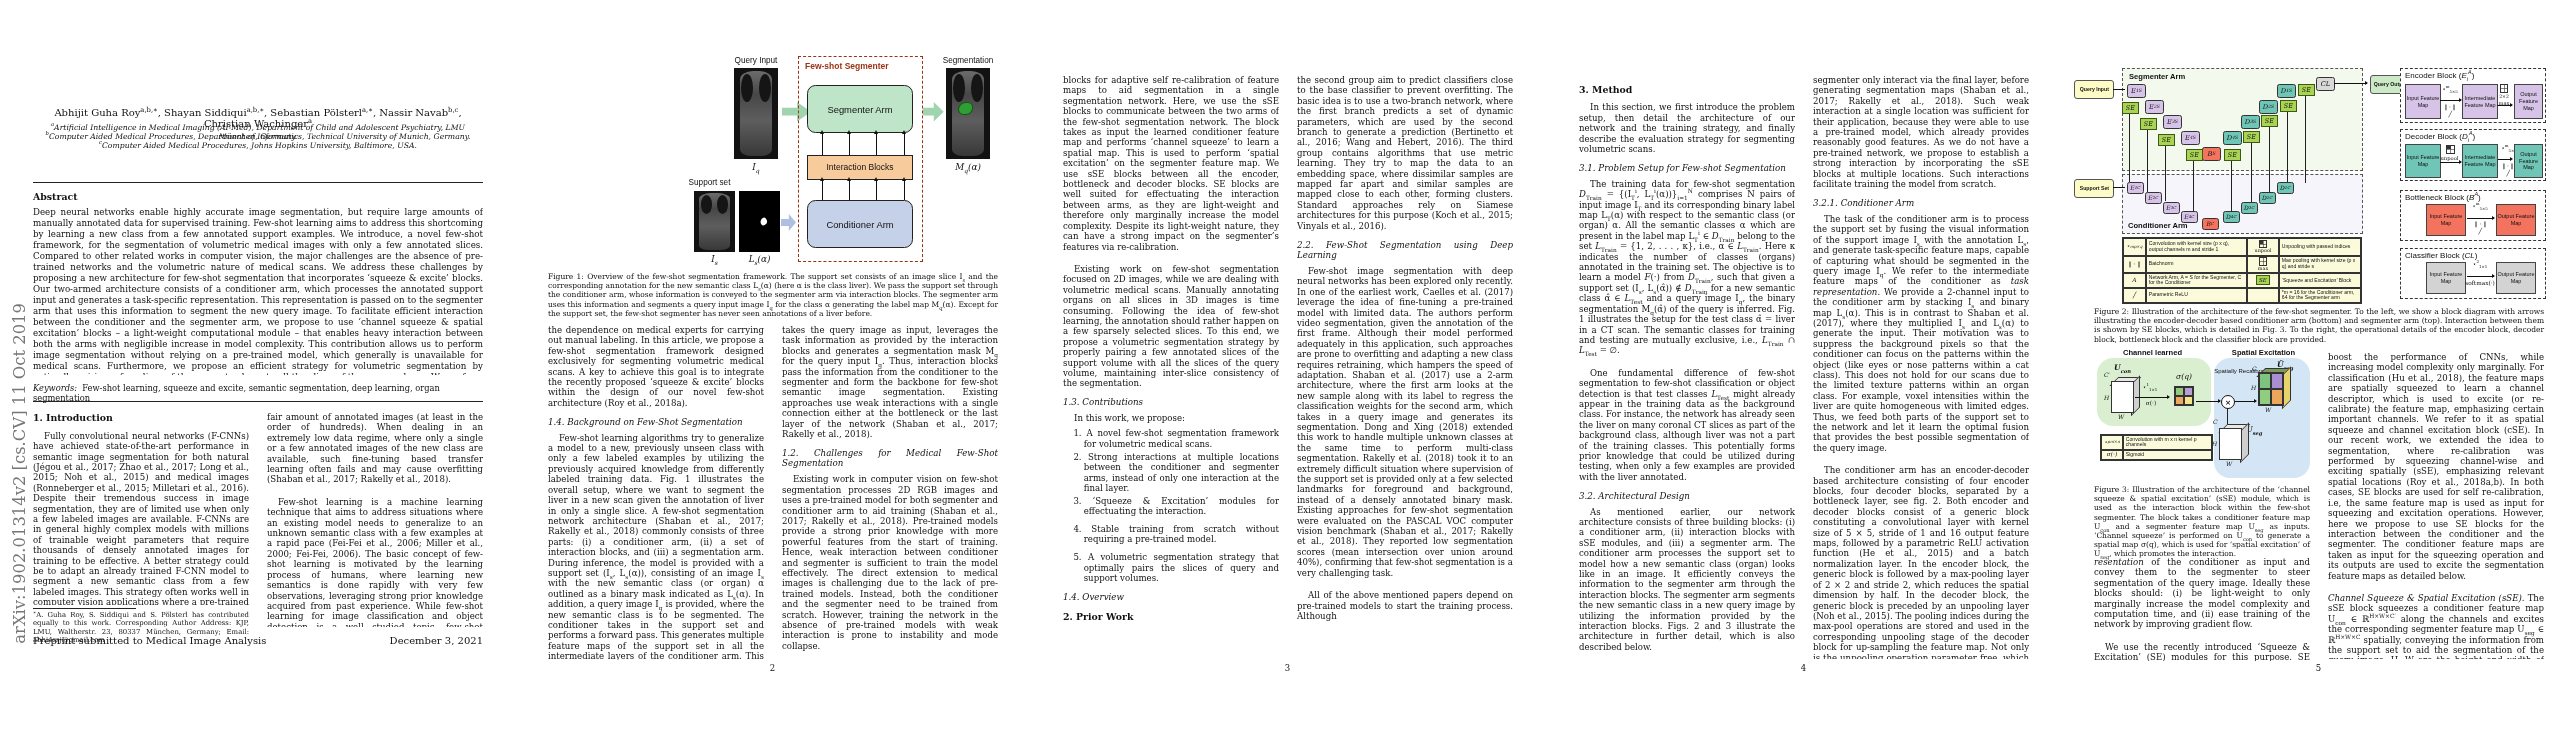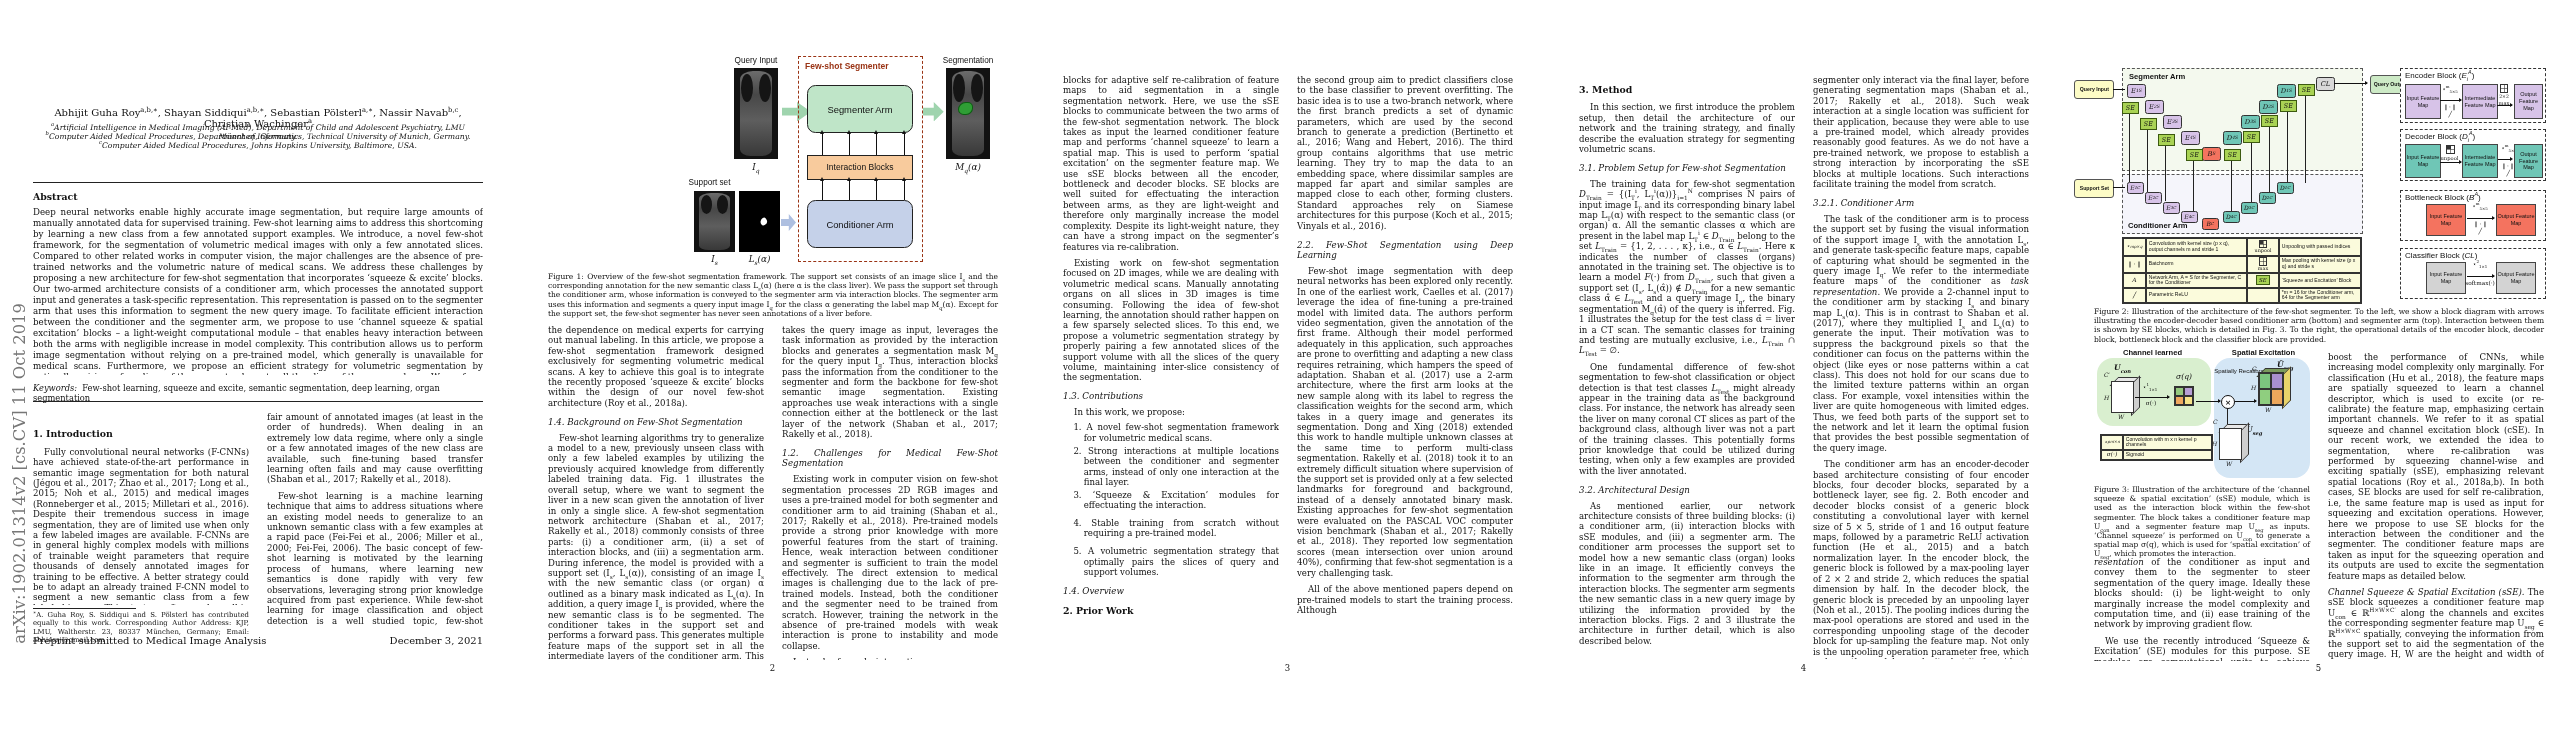--- a/index.html
+++ b/index.html
@@ -2,21 +2,21 @@
 <html style="font-size:9.7px"><head>
 <meta charset="utf-8">
 <style>
   html,body{margin:0;padding:0;}
   body{width:2576px;height:729px;background:#ffffff;font-family:"DejaVu Serif",serif;color:#111;position:relative;}
   .page{position:absolute;top:0;width:515px;height:729px;background:#fff;overflow:hidden;}
   #p1{left:0}#p2{left:515px}#p3{left:1030px}#p4{left:1546px}#p5{left:2061px}
   .txt{font-size:8.6px;line-height:10.4px;text-align:justify;}
   .txt p{margin:0;}
   .txt p.ind{text-indent:11px;}
-  .txt p.sp{margin-top:6px;}
+  .txt p.sp{margin-top:12px;}
   .col{position:absolute;width:216px;overflow:hidden;}
   .sec{font-weight:bold;font-size:9.4px;margin:9.7px 0 7.3px;}
   .subsec{font-style:italic;font-size:8.7px;margin:8.5px 0 5.5px;}
   .cap{font-size:7.5px;line-height:9.2px;text-align:justify;position:absolute;}
   .pageno{position:absolute;left:0;width:100%;text-align:center;top:663px;font-size:8.5px;}
   .rule{position:absolute;height:0.6px;background:#222;}
   sub,sup{font-size:68%;line-height:0;}
   .title{position:absolute;left:33px;width:450px;text-align:center;font-size:17.3px;top:72px;}
   .authors{position:absolute;left:33px;width:450px;text-align:center;font-size:10px;top:107px;}
   .affil{position:absolute;left:33px;width:450px;text-align:center;font-style:italic;font-size:7.7px;}
@@ -96,21 +96,21 @@
   <div class="authors">Abhijit Guha Roy<sup>a,b,∗</sup>, Shayan Siddiqui<sup>a,b,∗</sup>, Sebastian Pölsterl<sup>a,∗</sup>, Nassir Navab<sup>b,c</sup>, Christian Wachinger<sup>a</sup></div>
   <div class="affil" style="top:123px"><sup>a</sup>Artificial Intelligence in Medical Imaging (AI-Med), Department of Child and Adolescent Psychiatry, LMU München, Germany.</div>
   <div class="affil" style="top:132px"><sup>b</sup>Computer Aided Medical Procedures, Department of Informatics, Technical University of Munich, Germany.</div>
   <div class="affil" style="top:141px"><sup>c</sup>Computer Aided Medical Procedures, Johns Hopkins University, Baltimore, USA.</div>
   <div class="rule" style="left:33px;top:182px;width:450px"></div>
   <div class="abs-head">Abstract</div>
   <div class="txt" style="position:absolute;left:33px;top:207px;width:450px;height:168px;overflow:hidden;font-size:8.7px;line-height:11px">Deep neural networks enable highly accurate image segmentation, but require large amounts of manually annotated data for supervised training. Few-shot learning aims to address this shortcoming by learning a new class from a few annotated support examples. We introduce, a novel few-shot framework, for the segmentation of volumetric medical images with only a few annotated slices. Compared to other related works in computer vision, the major challenges are the absence of pre-trained networks and the volumetric nature of medical scans. We address these challenges by proposing a new architecture for few-shot segmentation that incorporates ‘squeeze &amp; excite’ blocks. Our two-armed architecture consists of a conditioner arm, which processes the annotated support input and generates a task-specific representation. This representation is passed on to the segmenter arm that uses this information to segment the new query image. To facilitate efficient interaction between the conditioner and the segmenter arm, we propose to use ‘channel squeeze &amp; spatial excitation’ blocks – a light-weight computational module – that enables heavy interaction between both the arms with negligible increase in model complexity. This contribution allows us to perform image segmentation without relying on a pre-trained model, which generally is unavailable for medical scans. Furthermore, we propose an efficient strategy for volumetric segmentation by optimally pairing a few slices of the support volume to all the slices of the query volume. We perform experiments for organ segmentation on whole-body contrast-enhanced CT scans from the Visceral Dataset. Our proposed model outperforms multiple baselines and existing approaches with respect to the segmentation accuracy by a significant margin. The source code is available at https://github.com/abhi4ssj/few-shot-segmentation.</div>
   <div class="kwline"><i>Keywords:</i>&nbsp;&nbsp;<span>Few-shot learning, squeeze and excite, semantic segmentation, deep learning, organ segmentation</span></div>
   <div class="rule" style="left:33px;top:401px;width:450px"></div>
   <div class="col txt" style="left:33px;top:412px;height:193px">
-    <div class="sec" style="margin-top:17px">1. Introduction</div>
+    <div class="sec" style="margin-top:1px">1. Introduction</div>
     <p class="ind">Fully convolutional neural networks (F-CNNs) have achieved state-of-the-art performance in semantic image segmentation for both natural (Jégou et al., 2017; Zhao et al., 2017; Long et al., 2015; Noh et al., 2015) and medical images (Ronneberger et al., 2015; Milletari et al., 2016). Despite their tremendous success in image segmentation, they are of limited use when only a few labeled images are available. F-CNNs are in general highly complex models with millions of trainable weight parameters that require thousands of densely annotated images for training to be effective. A better strategy could be to adapt an already trained F-CNN model to segment a new semantic class from a few labeled images. This strategy often works well in computer vision applications where a pre-trained model is used to provide a good initialization and is subsequently fine-tuned with the new data to tailor it to the new semantic class. However, fine-tuning an existing pre-trained network without risking over-fitting still requires a</p>
   </div>
   <div class="fnrule"></div>
   <div class="footnote"><sup>∗</sup>A. Guha Roy, S. Siddiqui and S. Pölsterl has contributed equally to this work. Corresponding Author Address: KJP, LMU, Waltherstr. 23, 80337 München, Germany; Email: abhi4ssj@gmail.com</div>
   <div class="botline" style="left:33px">Preprint submitted to Medical Image Analysis</div>
   <div class="botline" style="right:32px">December 3, 2021</div>
   <div class="col txt" style="left:267px;top:412px;height:215px">
     <p>fair amount of annotated images (at least in the order of hundreds). When dealing in an extremely low data regime, where only a single or a few annotated images of the new class are available, such fine-tuning based transfer learning often fails and may cause overfitting (Shaban et al., 2017; Rakelly et al., 2018).</p>
     <p class="ind sp">Few-shot learning is a machine learning technique that aims to address situations where an existing model needs to generalize to an unknown semantic class with a few examples at a rapid pace (Fei-Fei et al., 2006; Miller et al., 2000; Fei-Fei, 2006). The basic concept of few-shot learning is motivated by the learning process of humans, where learning new semantics is done rapidly with very few observations, leveraging strong prior knowledge acquired from past experience. While few-shot learning for image classification and object detection is a well studied topic, few-shot learning for semantic image segmentation with neural networks has only recently been proposed (Shaban et al., 2017; Rakelly et al., 2018). It is an immensely challenging task to make dense pixel-level high-dimensional predictions in such an extremely low data regime. But at the same time, few-shot learning could have a big impact on medical image analysis because it addresses learning from scarcely annotated data, which is the norm due to</p>
   </div>

